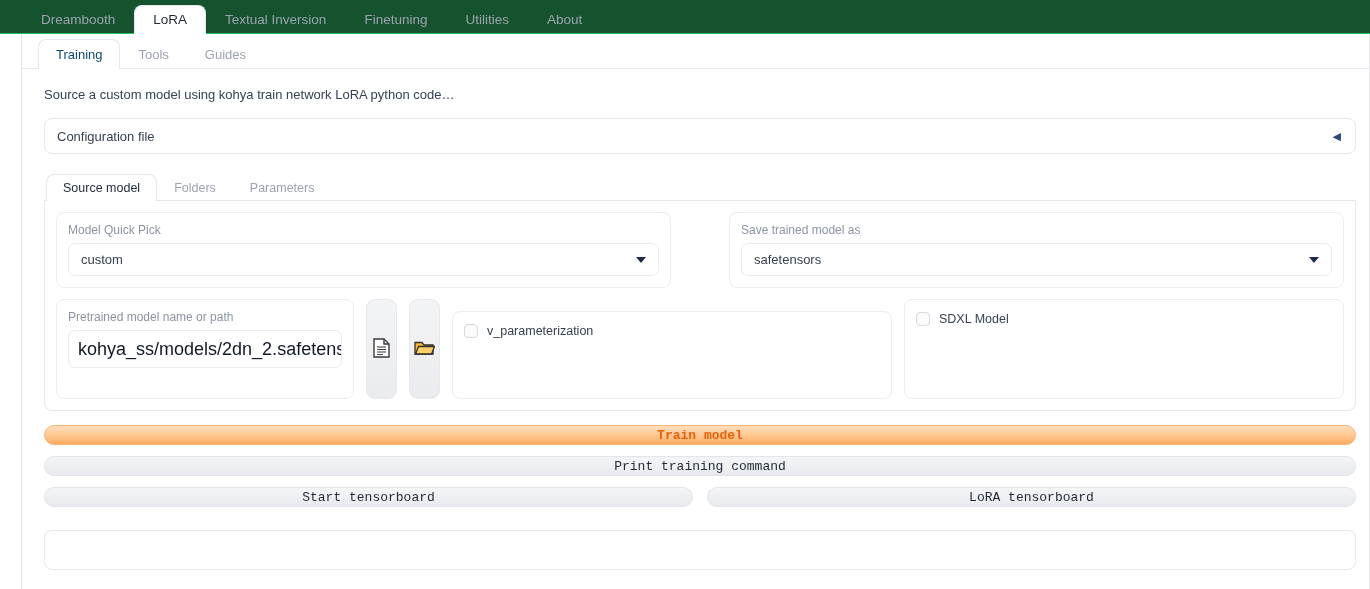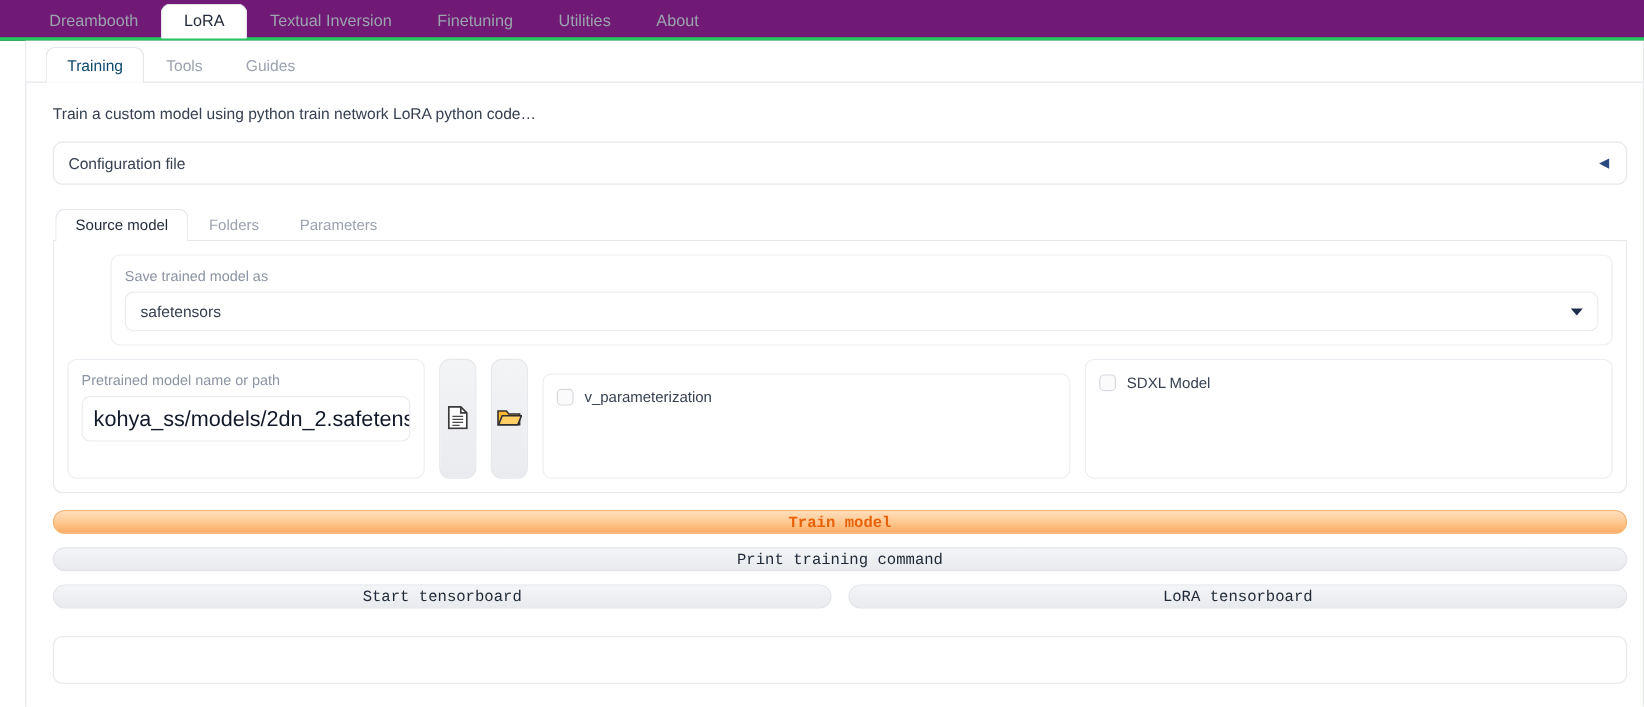--- a/index.html
+++ b/index.html
@@ -13,22 +13,22 @@
   body { color: #374151; font-size: 13px; }
 
   
   .app { position: relative; width: 1370px; height: 589px; }
 
   .toptabs {
     display: flex;
     align-items: flex-end;
     height: 34px;
     padding-left: 22px;
-    border-bottom: 3px solid #22c55e;
-    background: #701a75;
+    border-bottom: 1px solid #22c55e;
+    background: #14532d;
   }
   .toptab {
     padding: 7px 18px 8px 18px;
     font-size: 13.5px;
     color: #9ca3af;
     line-height: 1;
     border: 1px solid transparent;
     border-bottom: none;
     border-radius: 8px 8px 0 0;
     margin-bottom: -1px;
@@ -277,37 +277,44 @@
   <div class="panel">
 
     <div class="subtabs">
       <div class="subtab active">Training</div>
       <div class="subtab">Tools</div>
       <div class="subtab">Guides</div>
     </div>
 
     <div class="content">
 
-      <div class="intro">Train a custom model using python train network LoRA python code…</div>
+      <div class="intro">Source a custom model using kohya train network LoRA python code…</div>
 
       <div class="accordion">
         <span class="accordion-label">Configuration file</span>
         <span class="accordion-arrow">◀</span>
       </div>
 
       <div class="tabgroup">
         <div class="innertabs">
           <div class="innertab active">Source model</div>
           <div class="innertab">Folders</div>
           <div class="innertab">Parameters</div>
         </div>
 
         <div class="tabbody">
 
           <div class="row" style="gap:22px; margin-bottom:11px;">
+            <div class="group-box" style="flex:1;">
+              <span class="field-label">Model Quick Pick</span>
+              <div class="select">
+                <span>custom</span>
+                <span class="caret"></span>
+              </div>
+            </div>
             <div class="group-box" style="flex:1;margin-left:36px;">
               <span class="field-label">Save trained model as</span>
               <div class="select">
                 <span>safetensors</span>
                 <span class="caret"></span>
               </div>
             </div>
           </div>
 
           <div class="row" style="gap:12px; align-items:stretch;">

